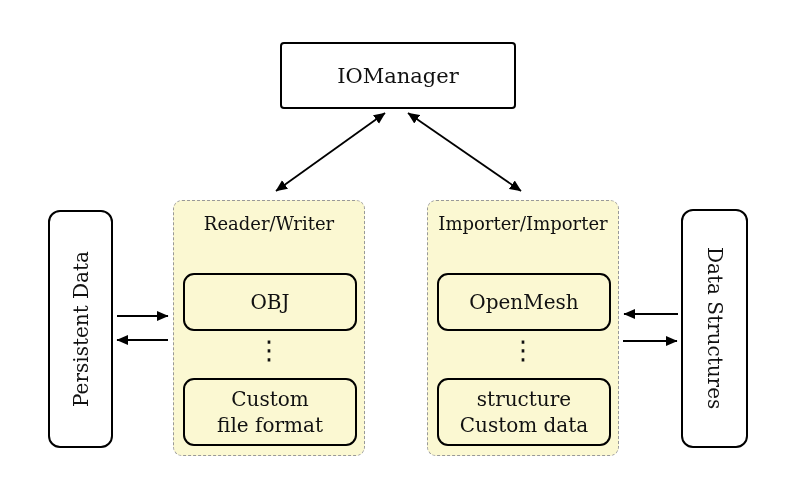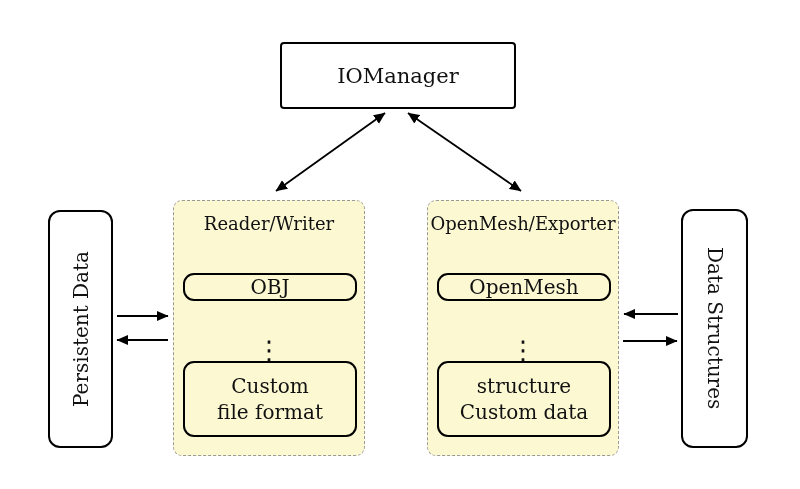--- a/index.html
+++ b/index.html
@@ -39,22 +39,22 @@
     position:absolute;top:12px;left:0;width:100%;
     text-align:center;font-size:18px;white-space:nowrap;
   }
   .inner-box{
     position:absolute;left:9px;width:174px;
     background:var(--group-fill);
     border:2.5px solid var(--node-border);border-radius:11px;
     display:flex;flex-direction:column;align-items:center;justify-content:center;
     font-size:20px;text-align:center;line-height:1.3;
   }
-  .inner-top{top:72px;height:28px;}
-  .inner-bottom{top:160px;height:76px;}
+  .inner-top{top:72px;height:58px;}
+  .inner-bottom{top:177px;height:68px;}
   .dots{
     position:absolute;top:126px;left:0;width:100%;height:46px;
     display:flex;align-items:center;justify-content:center;
     font-size:26px;line-height:1;
   }
 
   
   .side-node{
     position:absolute;background:#ffffff;
     border:2.5px solid var(--node-border);border-radius:12px;
@@ -84,21 +84,21 @@
       <span>OBJ</span>
     </div>
     <div class="dots">⋮</div>
     <div class="inner-box inner-bottom">
       <span>Custom</span>
       <span>file format</span>
     </div>
   </div>
 
   <div class="group group-ie">
-    <div class="group-title">OpenMesh/Exporter</div>
+    <div class="group-title">Importer/Importer</div>
     <div class="inner-box inner-top">
       <span>OpenMesh</span>
     </div>
     <div class="dots">⋮</div>
     <div class="inner-box inner-bottom">
       <span>structure</span>
       <span>Custom data</span>
     </div>
   </div>
 

